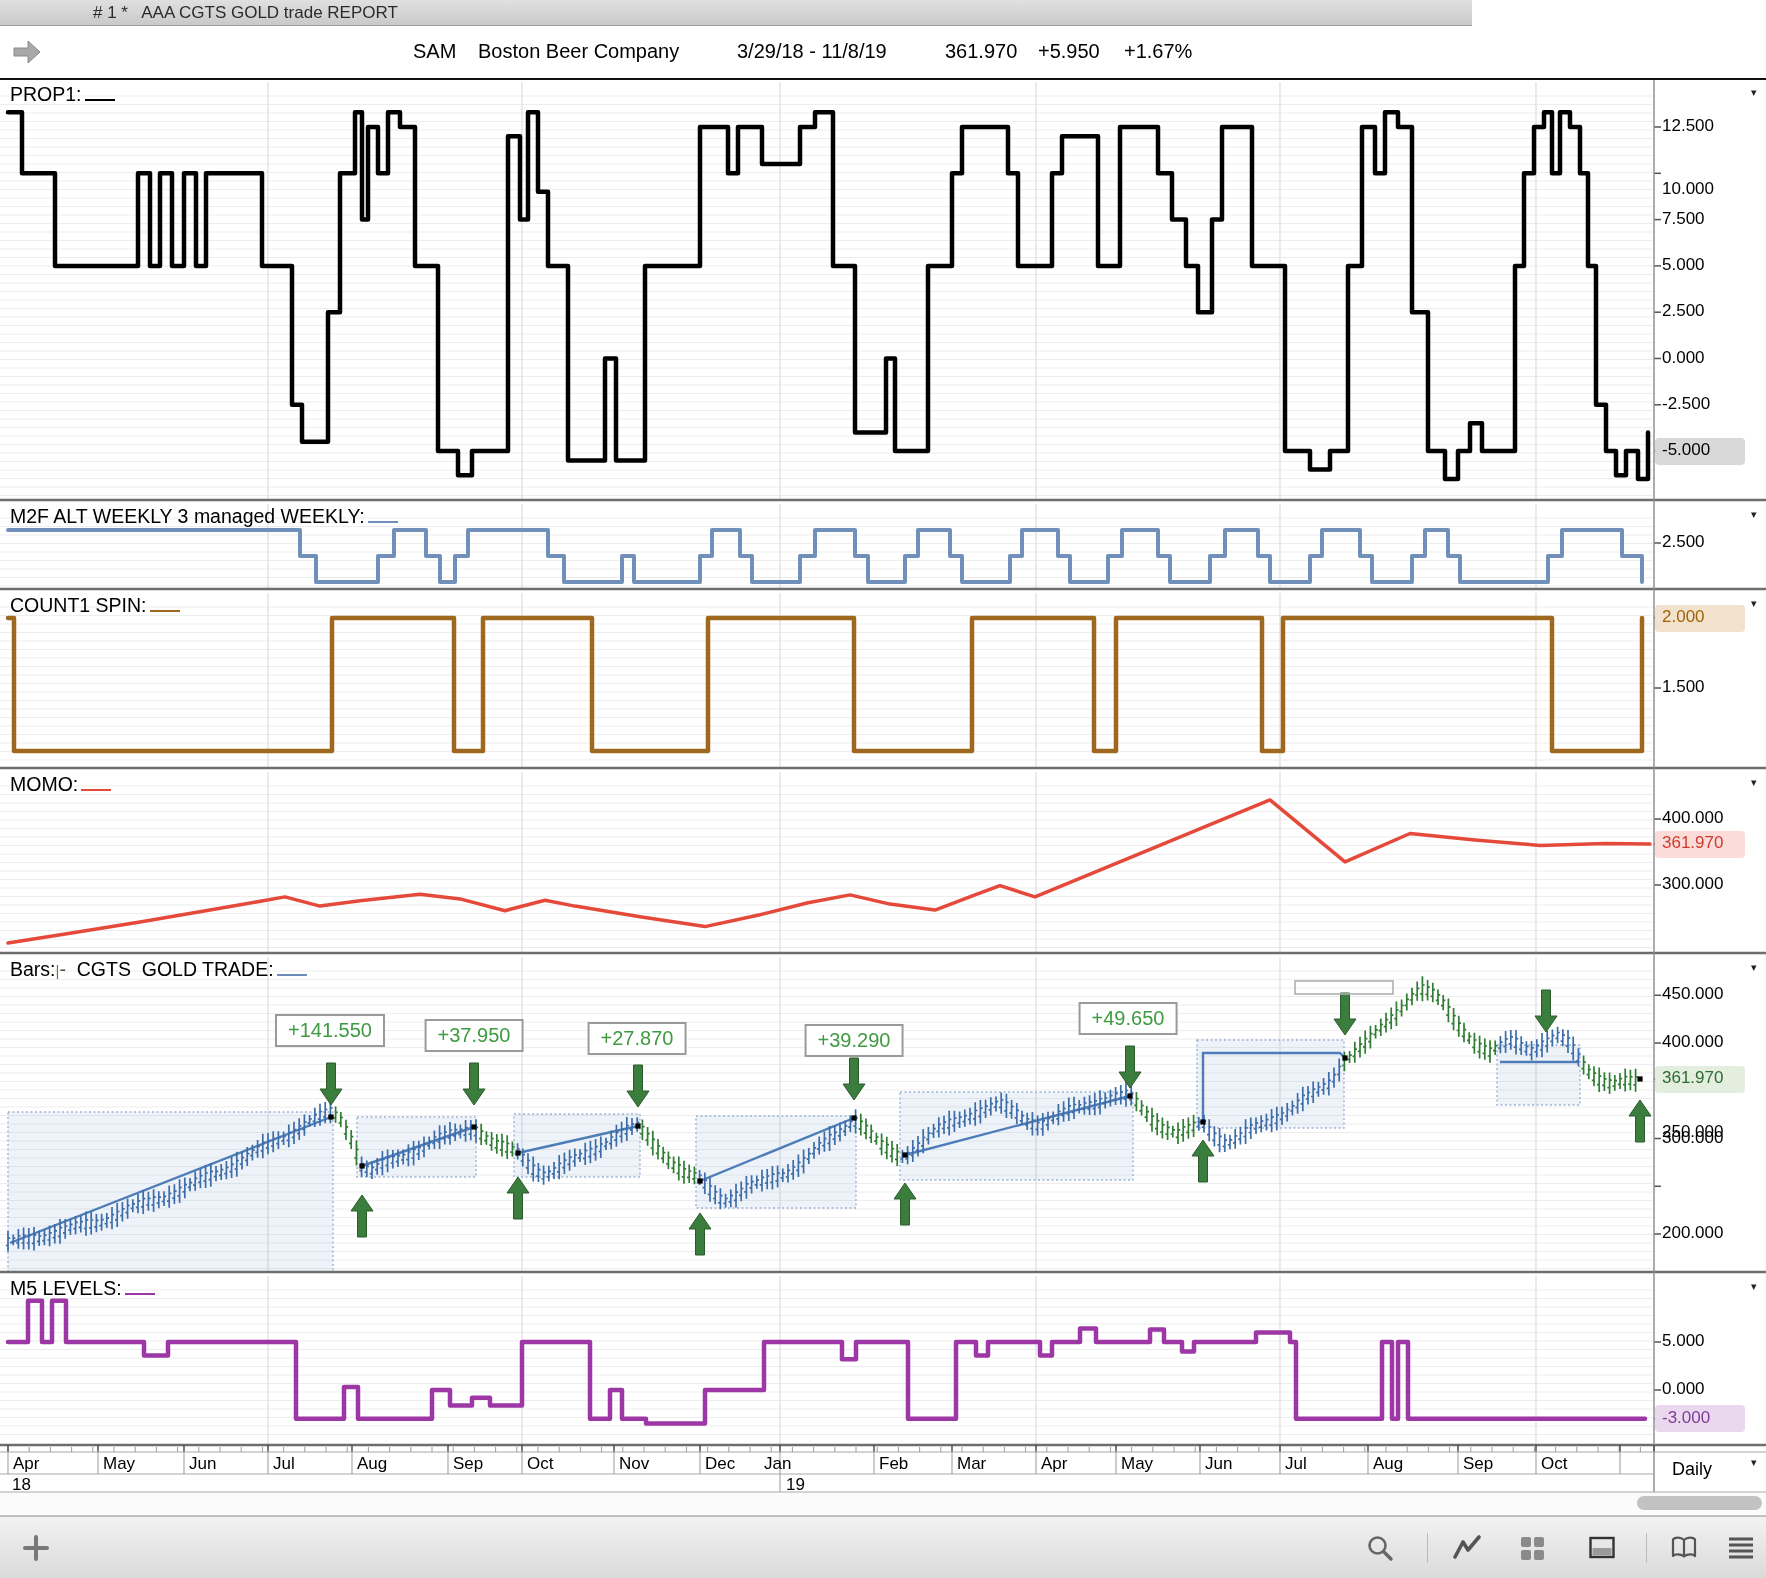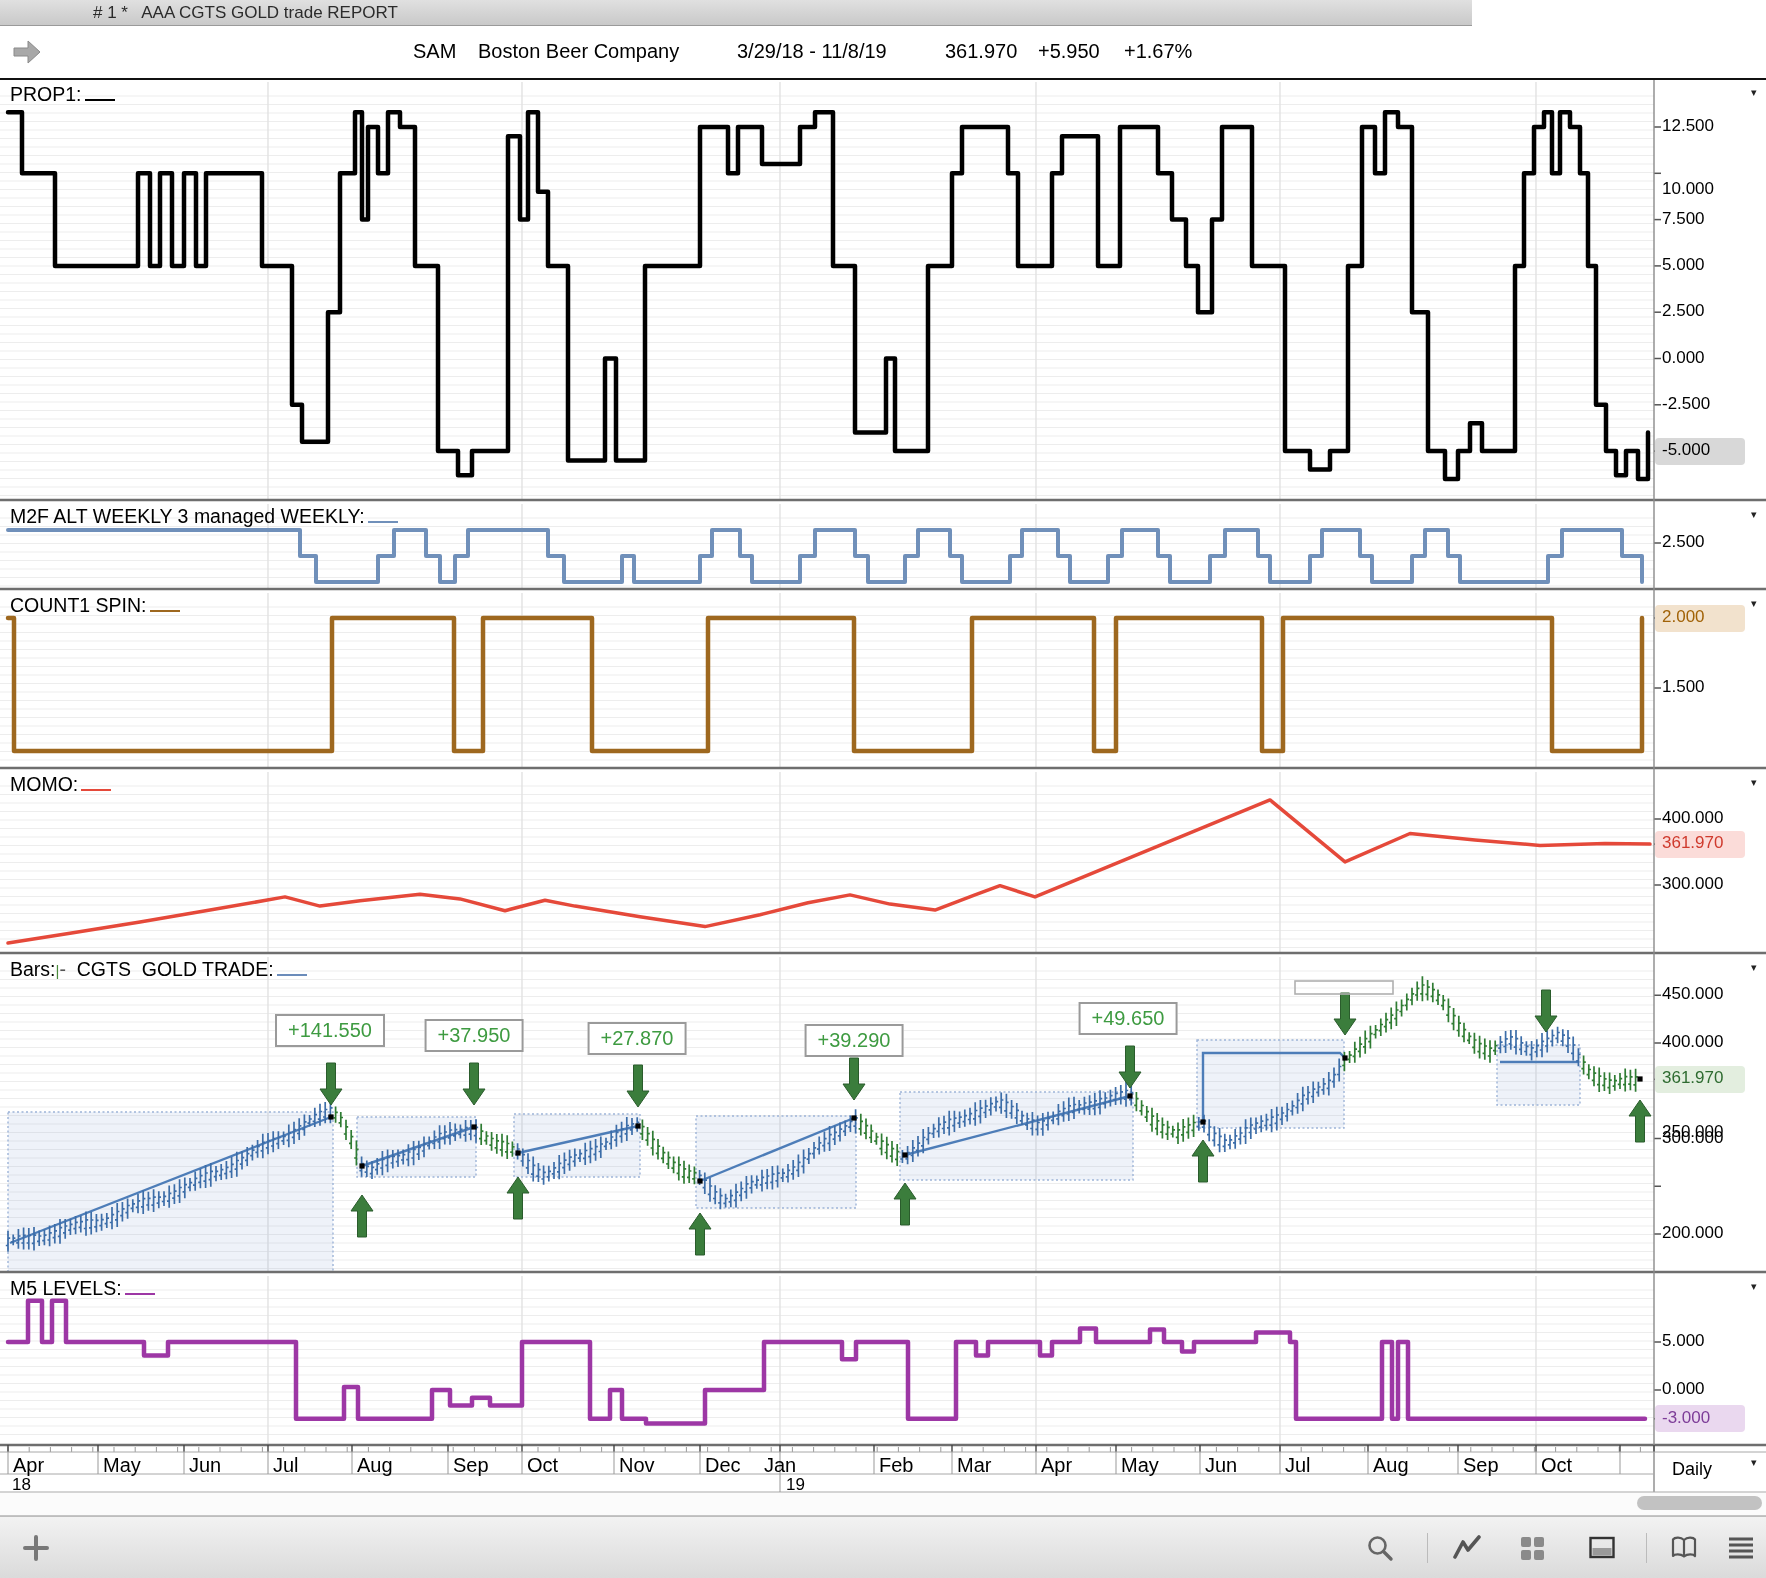--- a/index.html
+++ b/index.html
@@ -11,21 +11,21 @@
   #titlebar span{position:absolute;left:93px;white-space:pre;}
   #header{left:0;top:26px;width:1766px;height:52px;background:#fff;}
   #header .htext{position:absolute;top:14px;font-size:20px;color:#000;white-space:pre;}
   #hline{left:0;top:78px;width:1766px;height:2px;background:#111;}
   #plot{left:0;top:0;z-index:1;}
   #overlay{left:0;top:0;width:1766px;height:1578px;z-index:2;pointer-events:none;}
   .plabel{position:absolute;font-size:19.5px;color:#000;white-space:pre;background:transparent;}
   .ul{display:inline-block;width:30px;height:14px;border-bottom:2.5px solid #000;margin-left:3px;}
   .tick{position:absolute;left:1662px;font-size:17px;color:#000;white-space:nowrap;}
   .hl{position:absolute;left:1655px;width:90px;height:27px;border-radius:4px;}
-  .month{position:absolute;font-size:20px;color:#000;top:1454px;}
+  .month{position:absolute;font-size:17px;color:#000;top:1454px;}
   .year{position:absolute;font-size:17px;color:#000;top:1475px;}
   .pbox{position:absolute;background:#fff;border:2px solid #9a9a9a;color:#3e9b41;font-size:20px;
         padding:3px 11px;transform:translateX(-50%);white-space:nowrap;z-index:3;}
   .sarrow{position:absolute;font-size:11px;color:#222;left:1751px;}
   #scrolltrack{left:0;top:1493px;width:1766px;height:22px;background:#fbfbfb;border-bottom:1px solid #c5c5c5;}
   #hthumb{position:absolute;left:1637px;top:3px;width:125px;height:14px;background:#c2c2c2;border-radius:7px;}
   #toolbar{left:0;top:1516px;width:1766px;height:62px;background:linear-gradient(#f2f2f2,#dadada);border-top:1px solid #bdbdbd;}
   .tbsep{position:absolute;top:16px;width:1px;height:30px;background:#bbb;}
   .ticon{position:absolute;top:17px;width:28px;height:28px;}
   #daily{position:absolute;left:1672px;top:1459px;font-size:18px;color:#000;}

